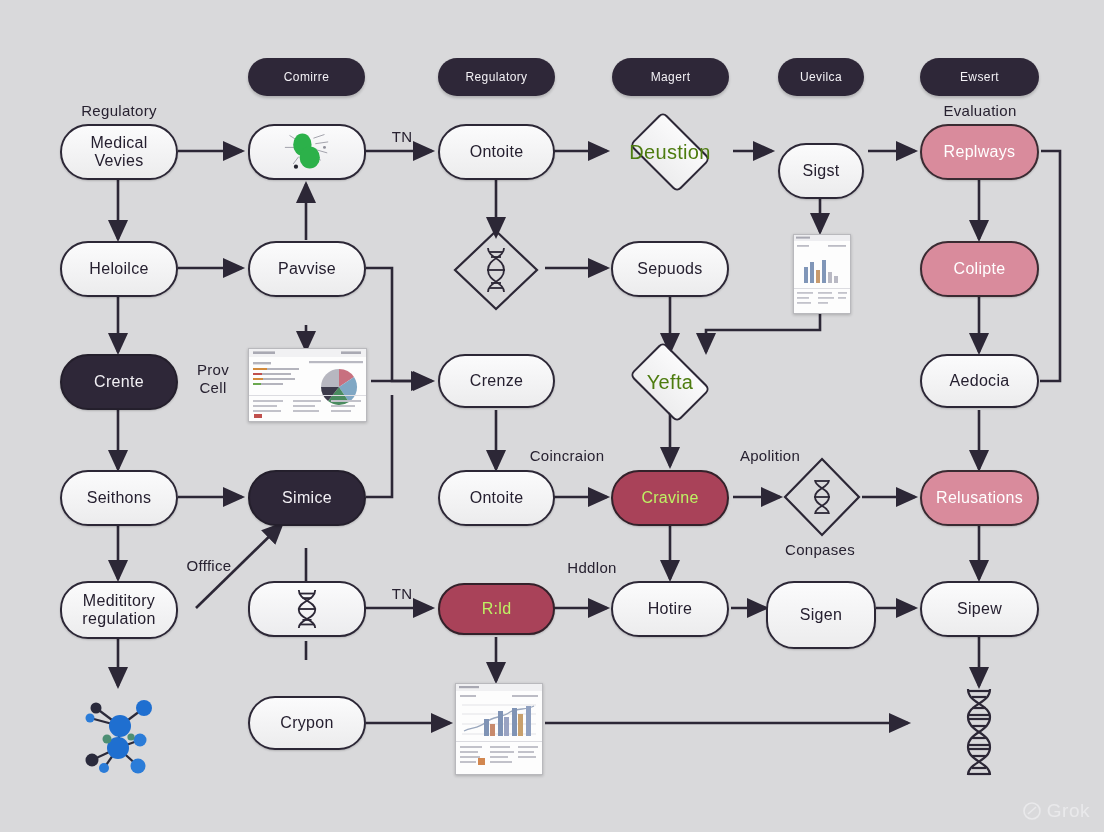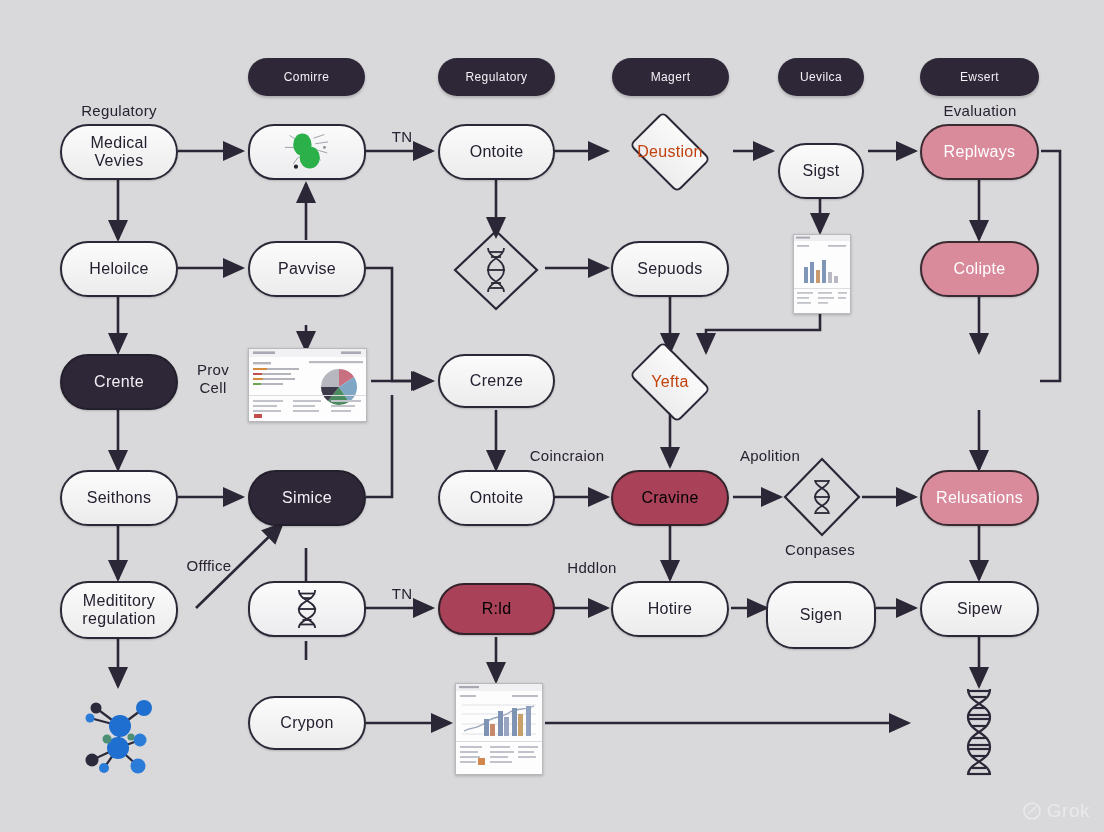--- a/index.html
+++ b/index.html
@@ -29,21 +29,21 @@
     box-shadow:0 1px 2px rgba(0,0,0,.18);
   }
   .node.pill{border-radius:28px;}
   .node.dark{
     background:#2e2738;color:#f2f0f4;border-color:#241f2c;
   }
   .node.pink{
     background:#d98b9c;color:#ffffff;border-color:#3a2b32;
   }
   .node.rose{
-    background:#a94259;color:#000000;border-color:#33212a;
+    background:#a94259;color:#bef264;border-color:#33212a;
   }
 
   
   .hpill{
     position:absolute;
     display:flex;align-items:center;justify-content:center;
     background:#2e2738;color:#f3f1f5;
     border-radius:22px;
     font-size:12px;letter-spacing:.4px;
     height:38px;
@@ -67,21 +67,21 @@
     display:flex;align-items:center;justify-content:center;
   }
   .diamond .dshape{
     position:absolute;inset:0;
     border:2px solid #2c2736;
     background:linear-gradient(180deg,#fafafb 0%,#ededee 100%);
     transform:rotate(45deg);
     border-radius:6px;
   }
   .diamond .dtext{
-    position:relative;z-index:2;font-size:16px;color:#c2410c;letter-spacing:.3px;
+    position:relative;z-index:2;font-size:20px;color:#4d7c0f;letter-spacing:.3px;
   }
 
   
   .iconbox{
     position:absolute;
     box-sizing:border-box;
     border:2px solid #2c2736;
     border-radius:26px;
     background:linear-gradient(180deg,#fbfbfc 0%,#ececee 100%);
     display:flex;align-items:center;justify-content:center;
@@ -490,20 +490,23 @@
 
   <div class="node pill" style="left:766px;top:581px;width:110px;height:68px;text-align:right;">
     <span>Sigen</span>
   </div>
 
   <div class="node pill pink" style="left:920px;top:124px;width:119px;height:56px;">
     <span>Replways</span>
   </div>
   <div class="node pill pink" style="left:920px;top:241px;width:119px;height:56px;">
     <span>Colipte</span>
+  </div>
+  <div class="node pill" style="left:920px;top:354px;width:119px;height:54px;">
+    <span>Aedocia</span>
   </div>
   <div class="node pill pink" style="left:920px;top:470px;width:119px;height:56px;">
     <span>Relusations</span>
   </div>
   <div class="node pill" style="left:920px;top:581px;width:119px;height:56px;">
     <span>Sipew</span>
   </div>
 
   <div class="plainicon" style="left:955px;top:686px;width:48px;height:92px;">
     <svg viewBox="0 0 48 92" width="48" height="92">

